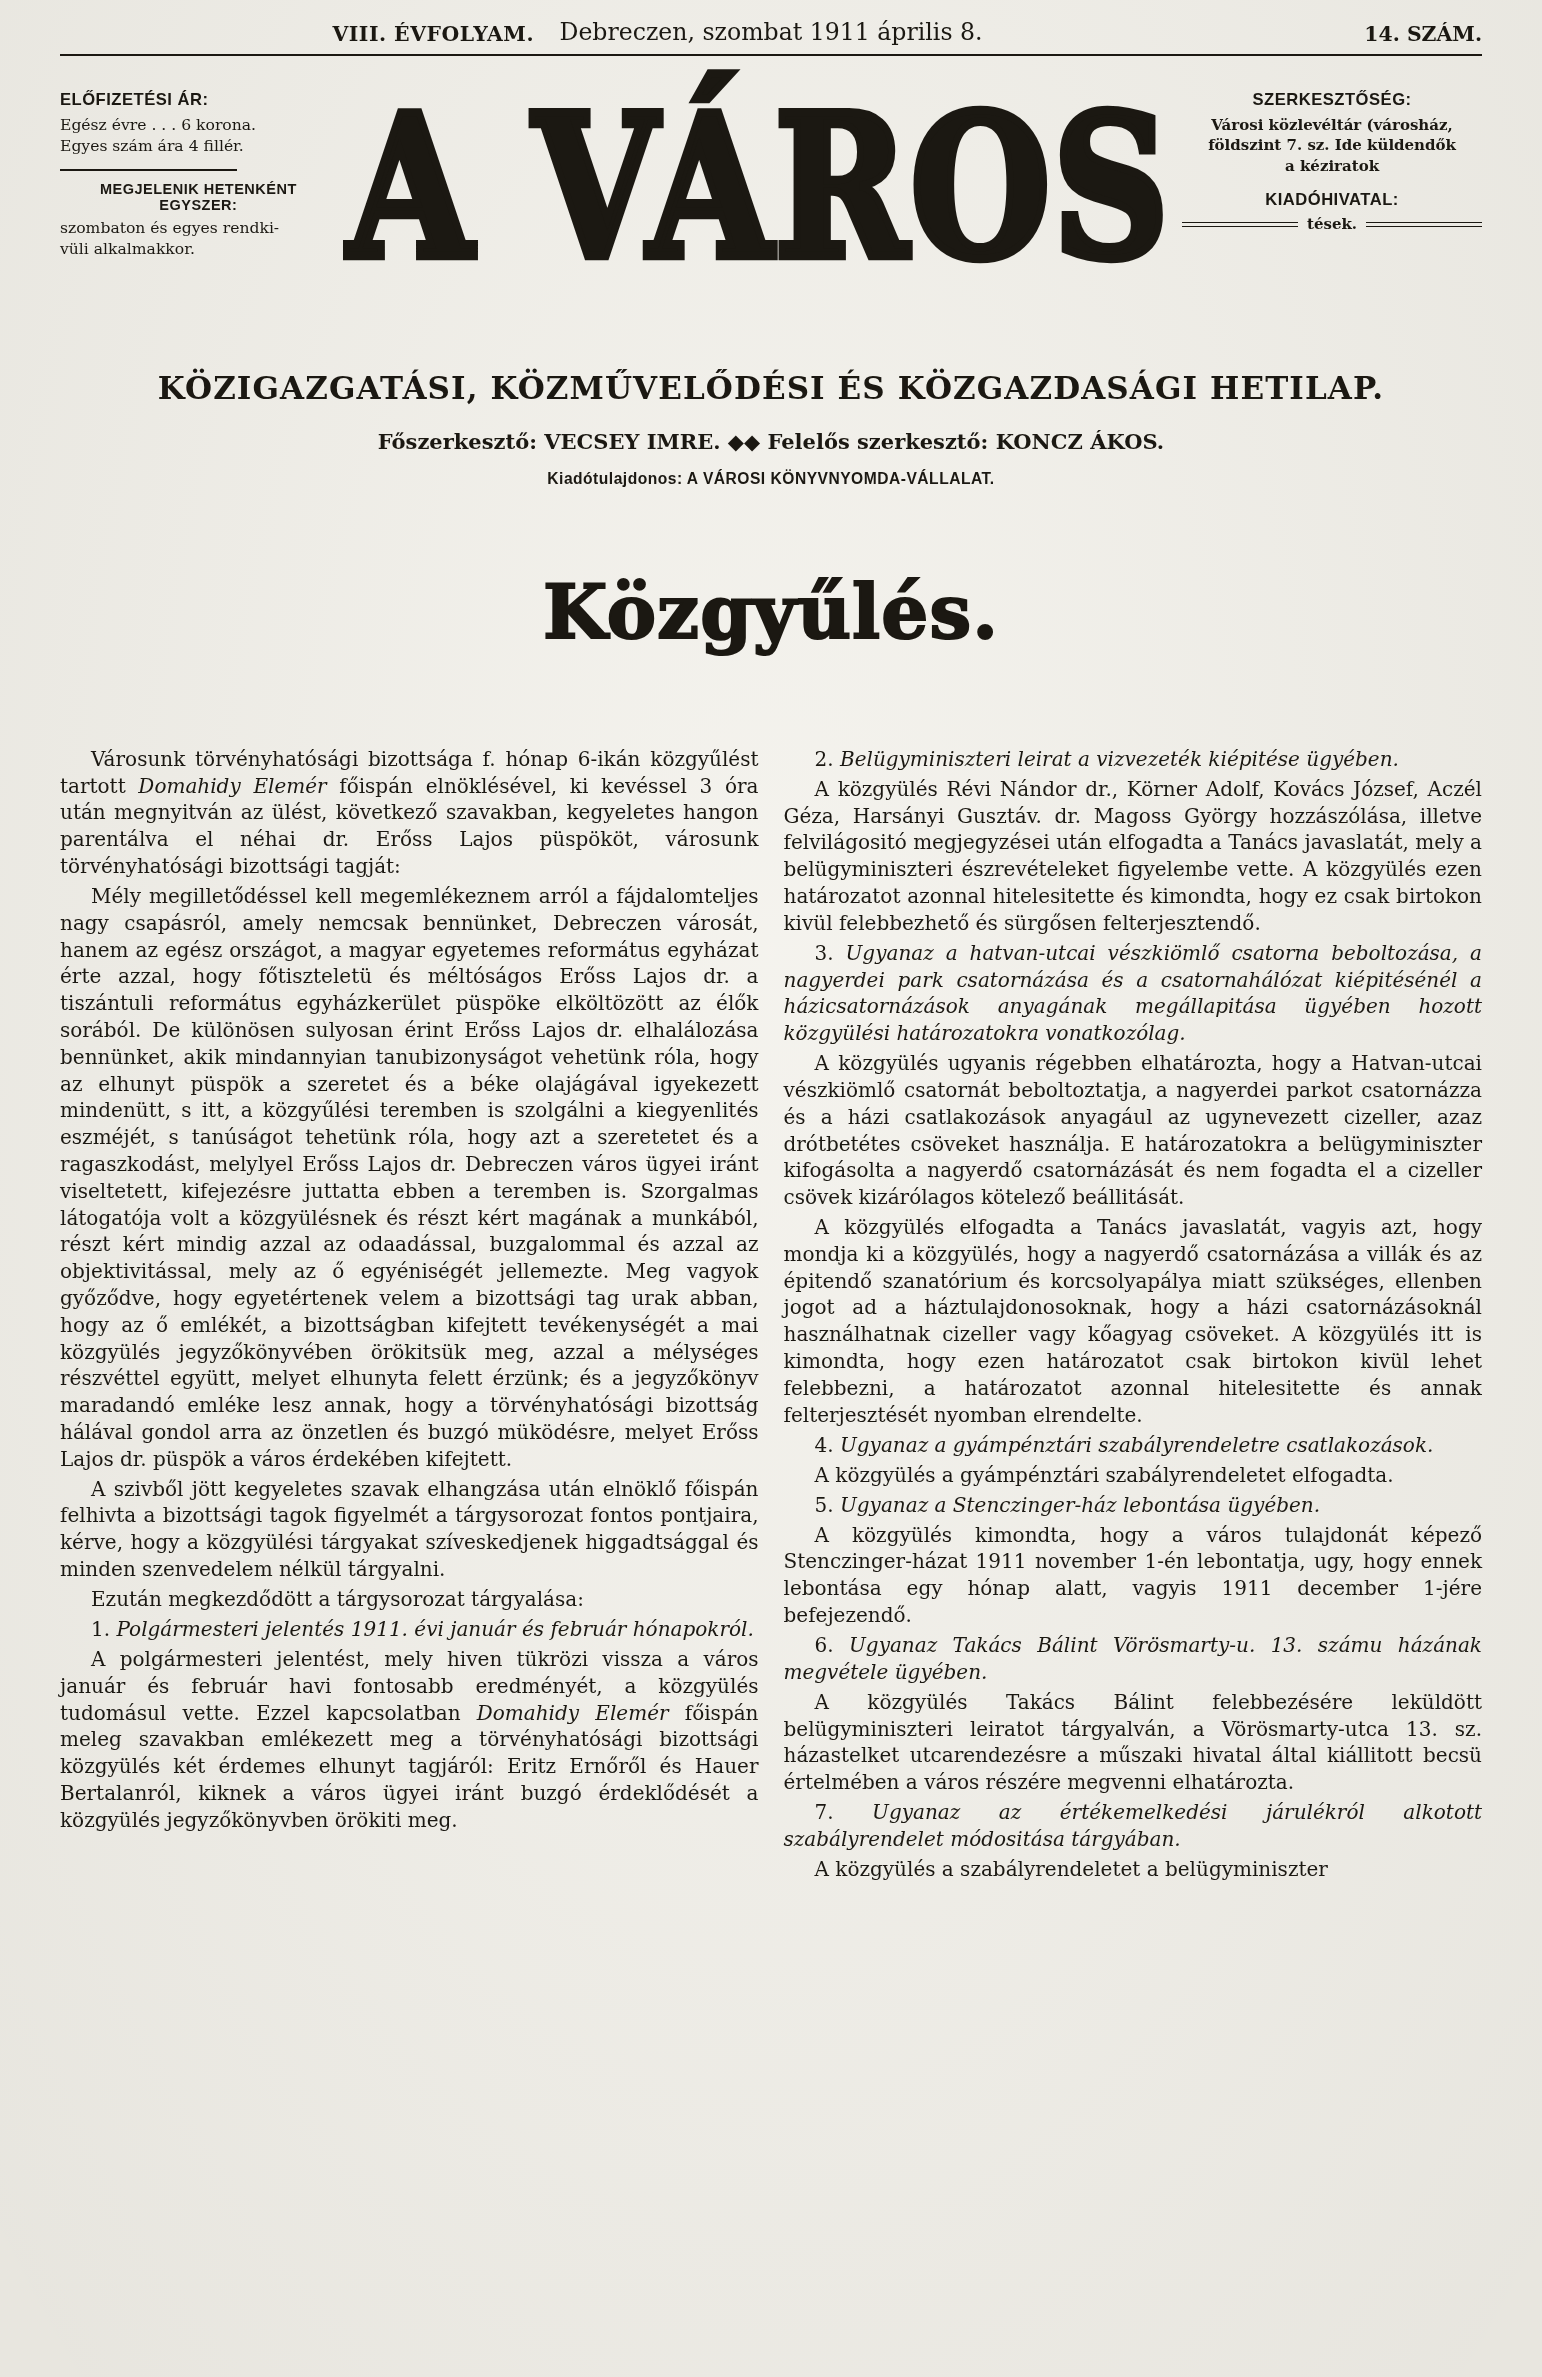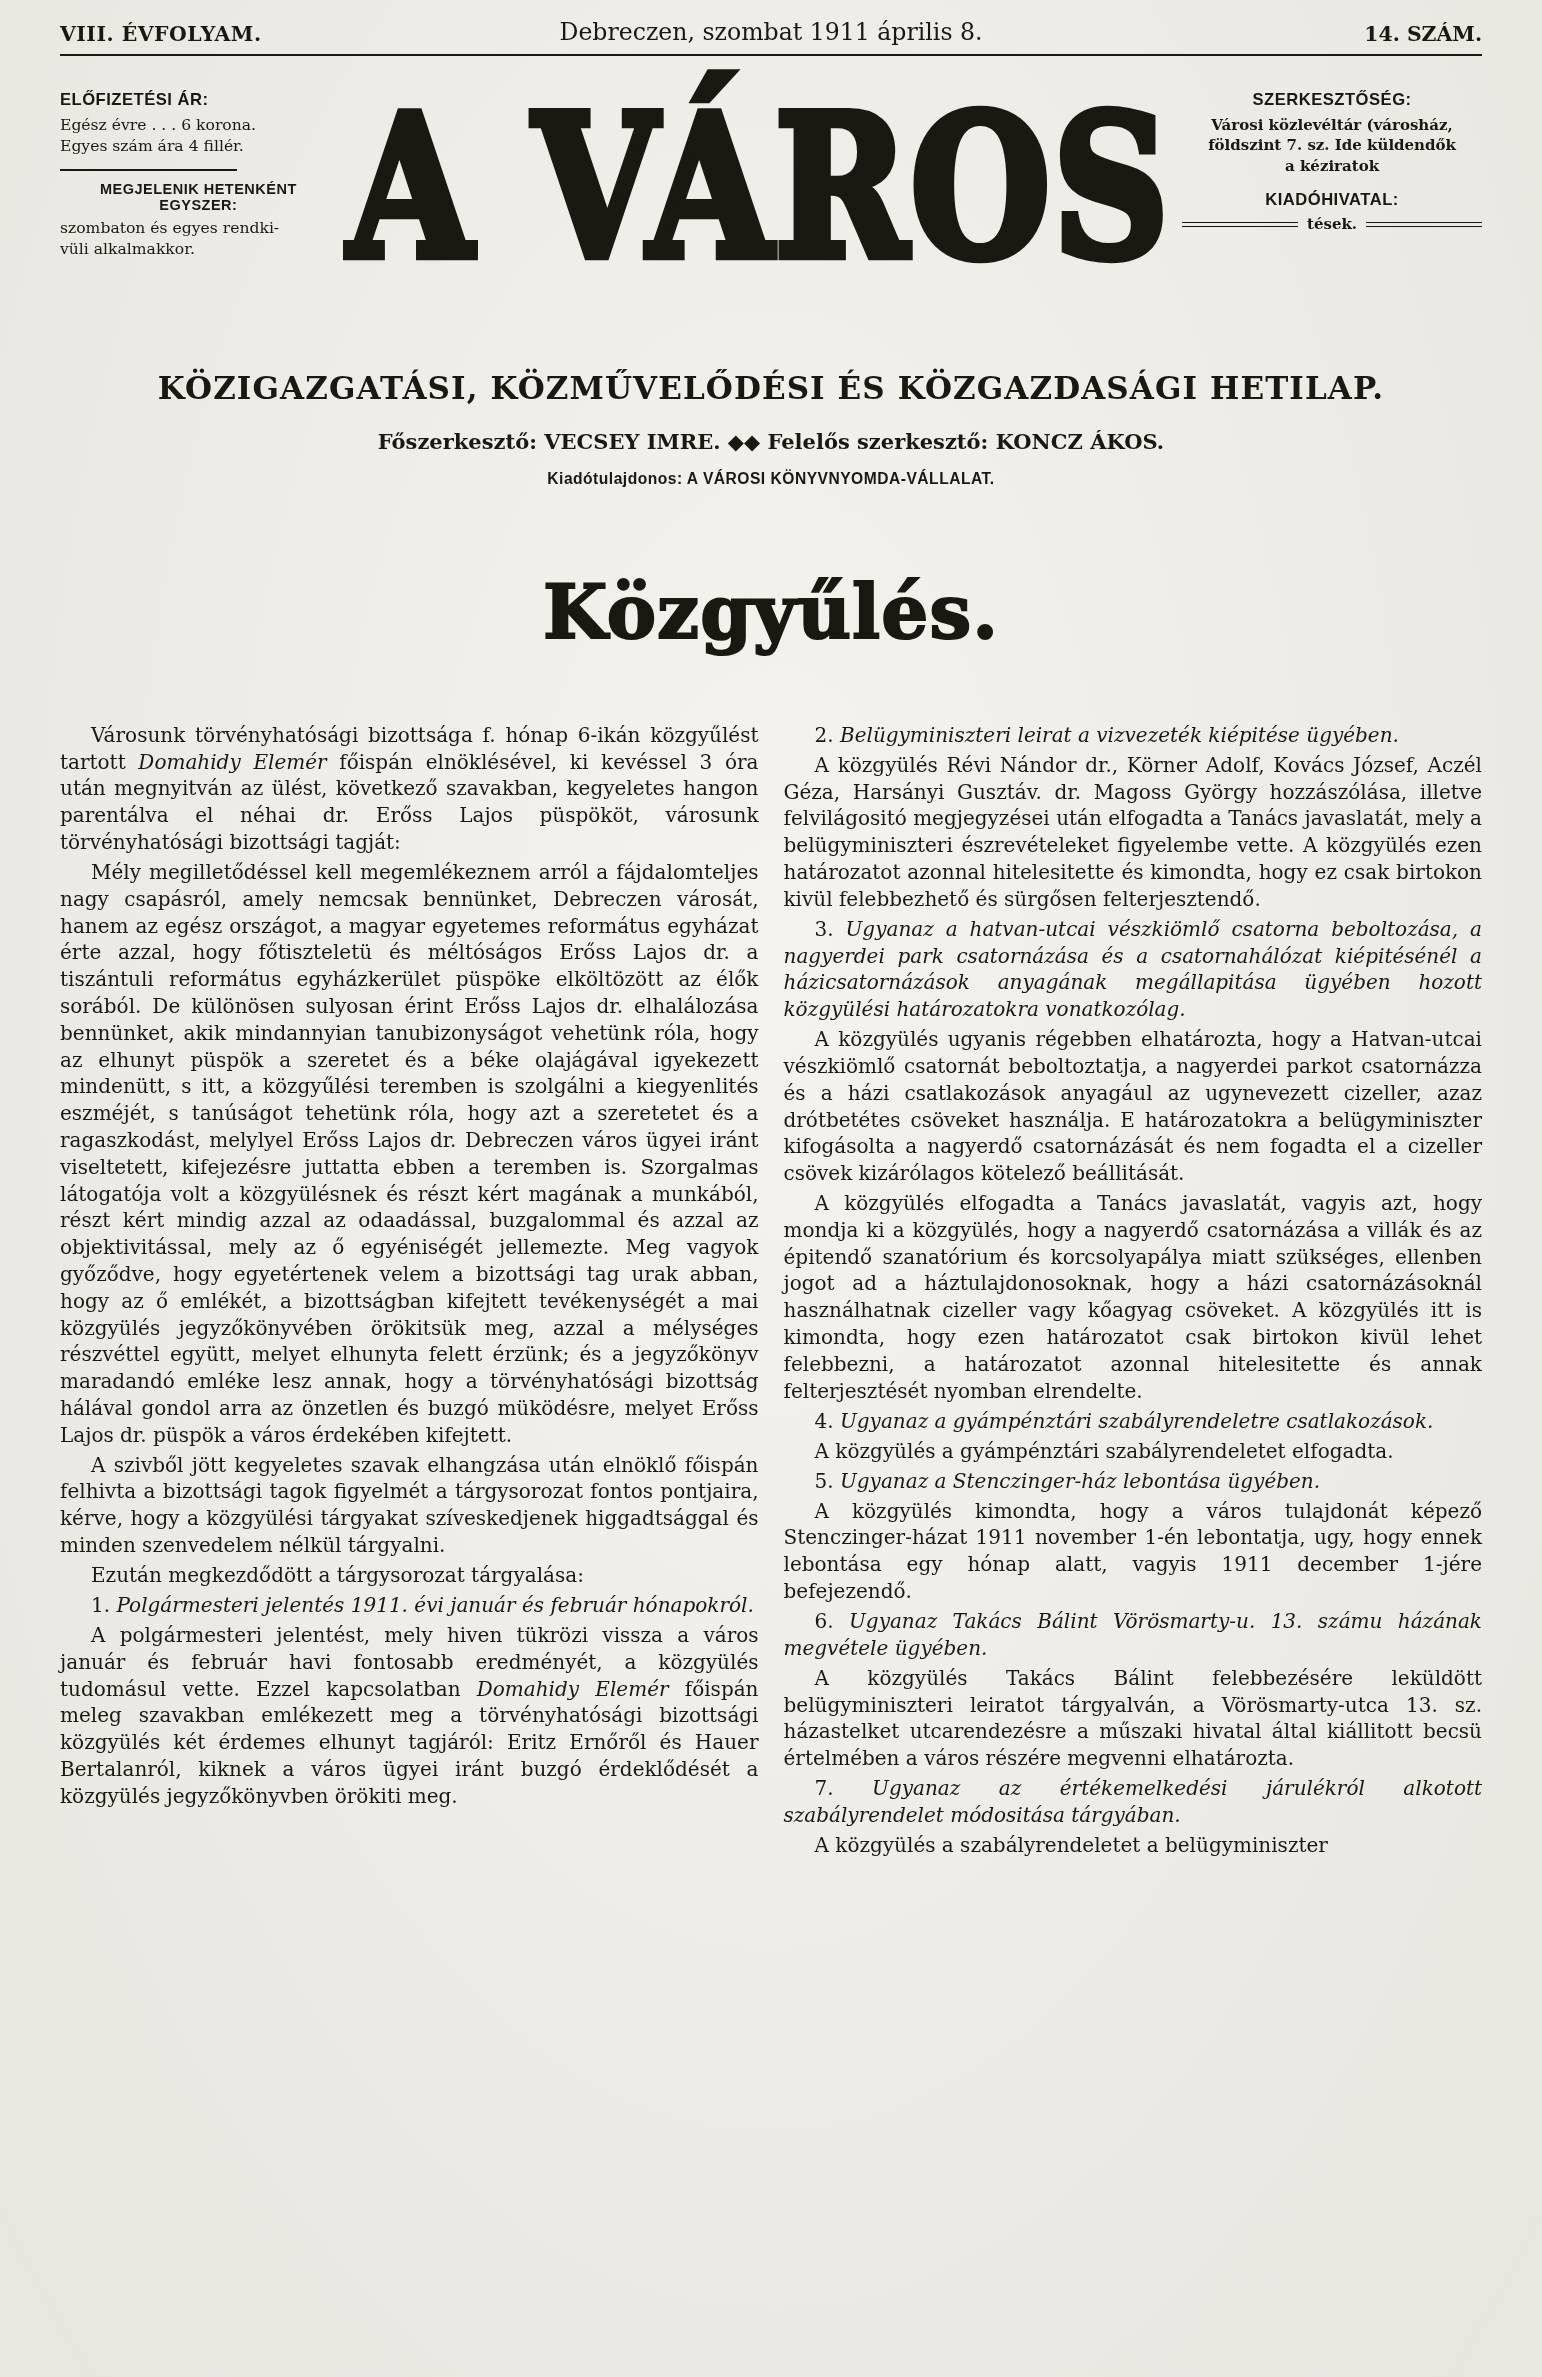--- a/index.html
+++ b/index.html
@@ -20,21 +20,21 @@
       var(--paper);
   }
 
   
   .topbar {
     display: flex;
     align-items: flex-end;
     border-bottom: 2.7px solid var(--ink);
     padding-bottom: 7.5px;
   }
-  .topbar > div { flex: 1; }
+  .topbar > div { flex: 1; text-align: right; }
   .topbar .vol   { font-size: 20.4px; font-weight: bold; letter-spacing: 0.5px; }
   .topbar .dateline { font-size: 23.6px; font-weight: normal; text-align: center; }
   .topbar .issue { font-size: 20.4px; font-weight: bold; text-align: right; }
 
   
   .masthead {
     display: flex;
     align-items: stretch;
     margin-top: 19.3px;
     min-height: 231px;
@@ -109,21 +109,21 @@
     text-align: center;
     font-size: 74px;
     font-weight: bold;
     margin-top: 81px;
     -webkit-text-stroke: 2.1px var(--ink);
     letter-spacing: 1.1px;
   }
   .columns {
     display: flex;
     gap: 25px;
-    margin-top: 67px;
+    margin-top: 91px;
   }
   .col { flex: 1; }
   .col p {
     font-size: 20px;
     line-height: 1.34;
     text-align: justify;
     text-indent: 31px;
     margin-bottom: 3.2px;
   }
   .col p em { }

